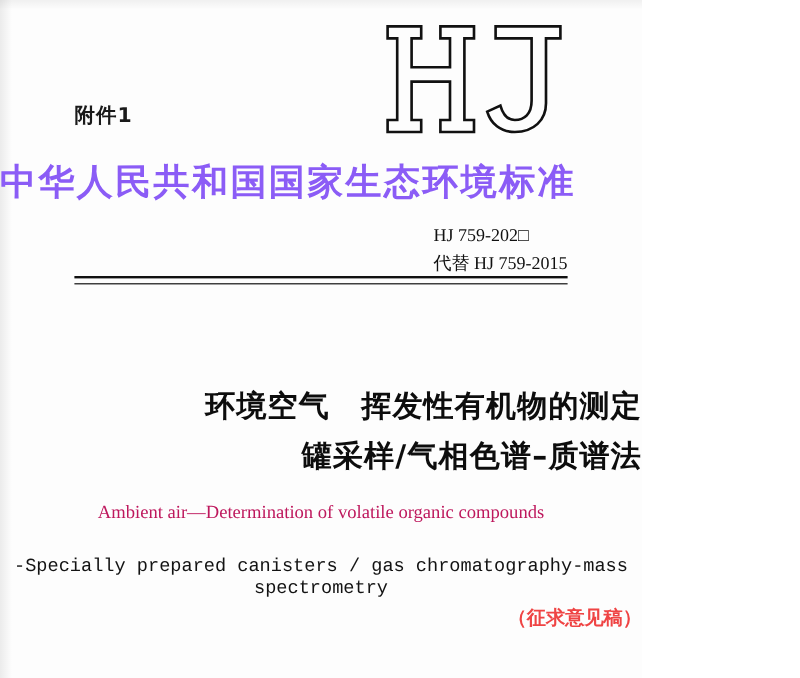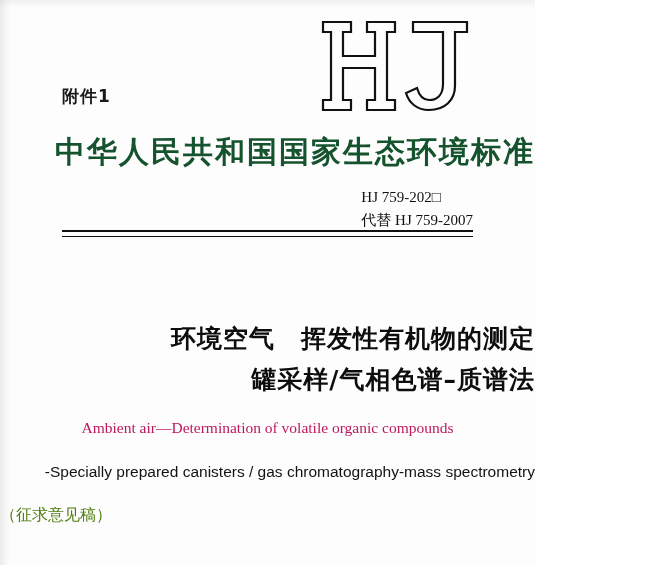--- a/index.html
+++ b/index.html
@@ -45,26 +45,26 @@
   .hj-logo svg {
     display: block;
   }
 
   
   .std-title {
     position: absolute;
     left: 0;
     right: 0;
     top: 132px;
-    text-align: right;
+    text-align: left;
     font-family: "DejaVu Sans", sans-serif;
     font-size: 30px;
     font-weight: 700;
     letter-spacing: 2px;
-    color: #14532d;
+    color: #8b5cf6;
   }
 
   
   .std-numbers {
     position: absolute;
     right: 62px;
     top: 186px;
     text-align: left;
     font-family: "Liberation Serif", serif;
     font-size: 15px;
@@ -119,36 +119,37 @@
     text-align: center;
     font-family: "Liberation Serif", serif;
     font-size: 15.5px;
     color: #be185d;
   }
   .subject-en-2 {
     position: absolute;
     left: 0;
     right: 0;
     top: 463px;
-    text-align: right;
-    font-family: Liberation Sans, sans-serif;
+    text-align: center;
+    font-family: Liberation Mono, monospace;
     font-size: 15.5px;
     color: #131313;
   }
 
   
   .draft-status {
     position: absolute;
     left: 0;
     right: 0;
     top: 505px;
-    text-align: left;
+    text-align: right;
     font-family: "DejaVu Sans", sans-serif;
     font-size: 16px;
-    color: #4d7c0f;
+    color: #ef4444;
+    font-weight: bold;
   }
 
   
   .scan-edge-left {
     position: absolute;
     left: 0; top: 0; bottom: 0; width: 10px;
     background: linear-gradient(to right, rgba(0,0,0,0.07), rgba(0,0,0,0));
     pointer-events: none;
   }
   .scan-edge-top {
@@ -176,21 +177,21 @@
 
         <path d="M96 4 L150 4 L150 14 L138 14 L138 68 C138 82 128 92 112 92 C100 92 92 85 89 75 L100 70 C102 77 106 82 112 82 C120 82 126 77 126 66 L126 14 L96 14 Z"></path>
       </g>
     </svg>
   </div>
 
   <div class="std-title">中华人民共和国国家生态环境标准</div>
 
   <div class="std-numbers">
     <div class="num-line">HJ 759-202□</div>
-    <div class="num-line">代替 HJ  759-2007</div>
+    <div class="num-line">代替 HJ  759-2015</div>
   </div>
 
   <div class="rule rule-thick"></div>
   <div class="rule rule-thin"></div>
 
   <div class="subject">
     <span>环境空气　挥发性有机物的测定</span>
     <span class="line2">罐采样/气相色谱–质谱法</span>
   </div>
 

